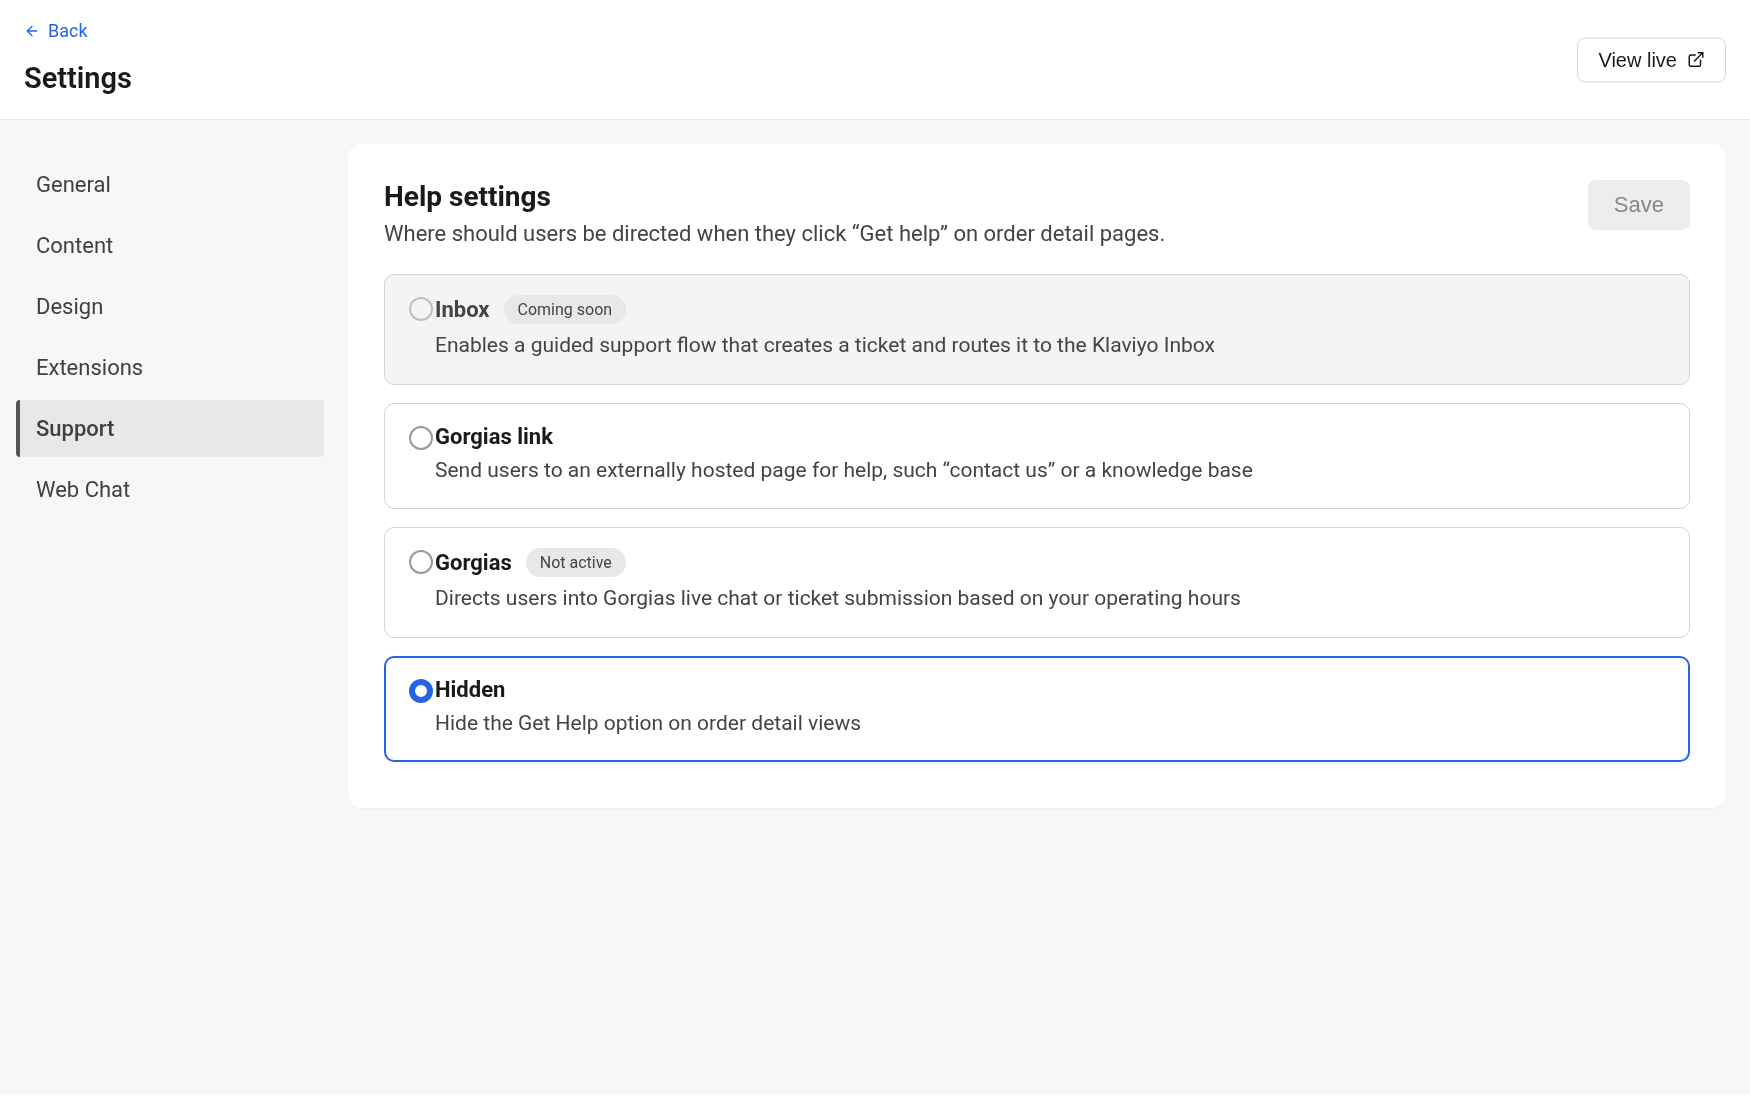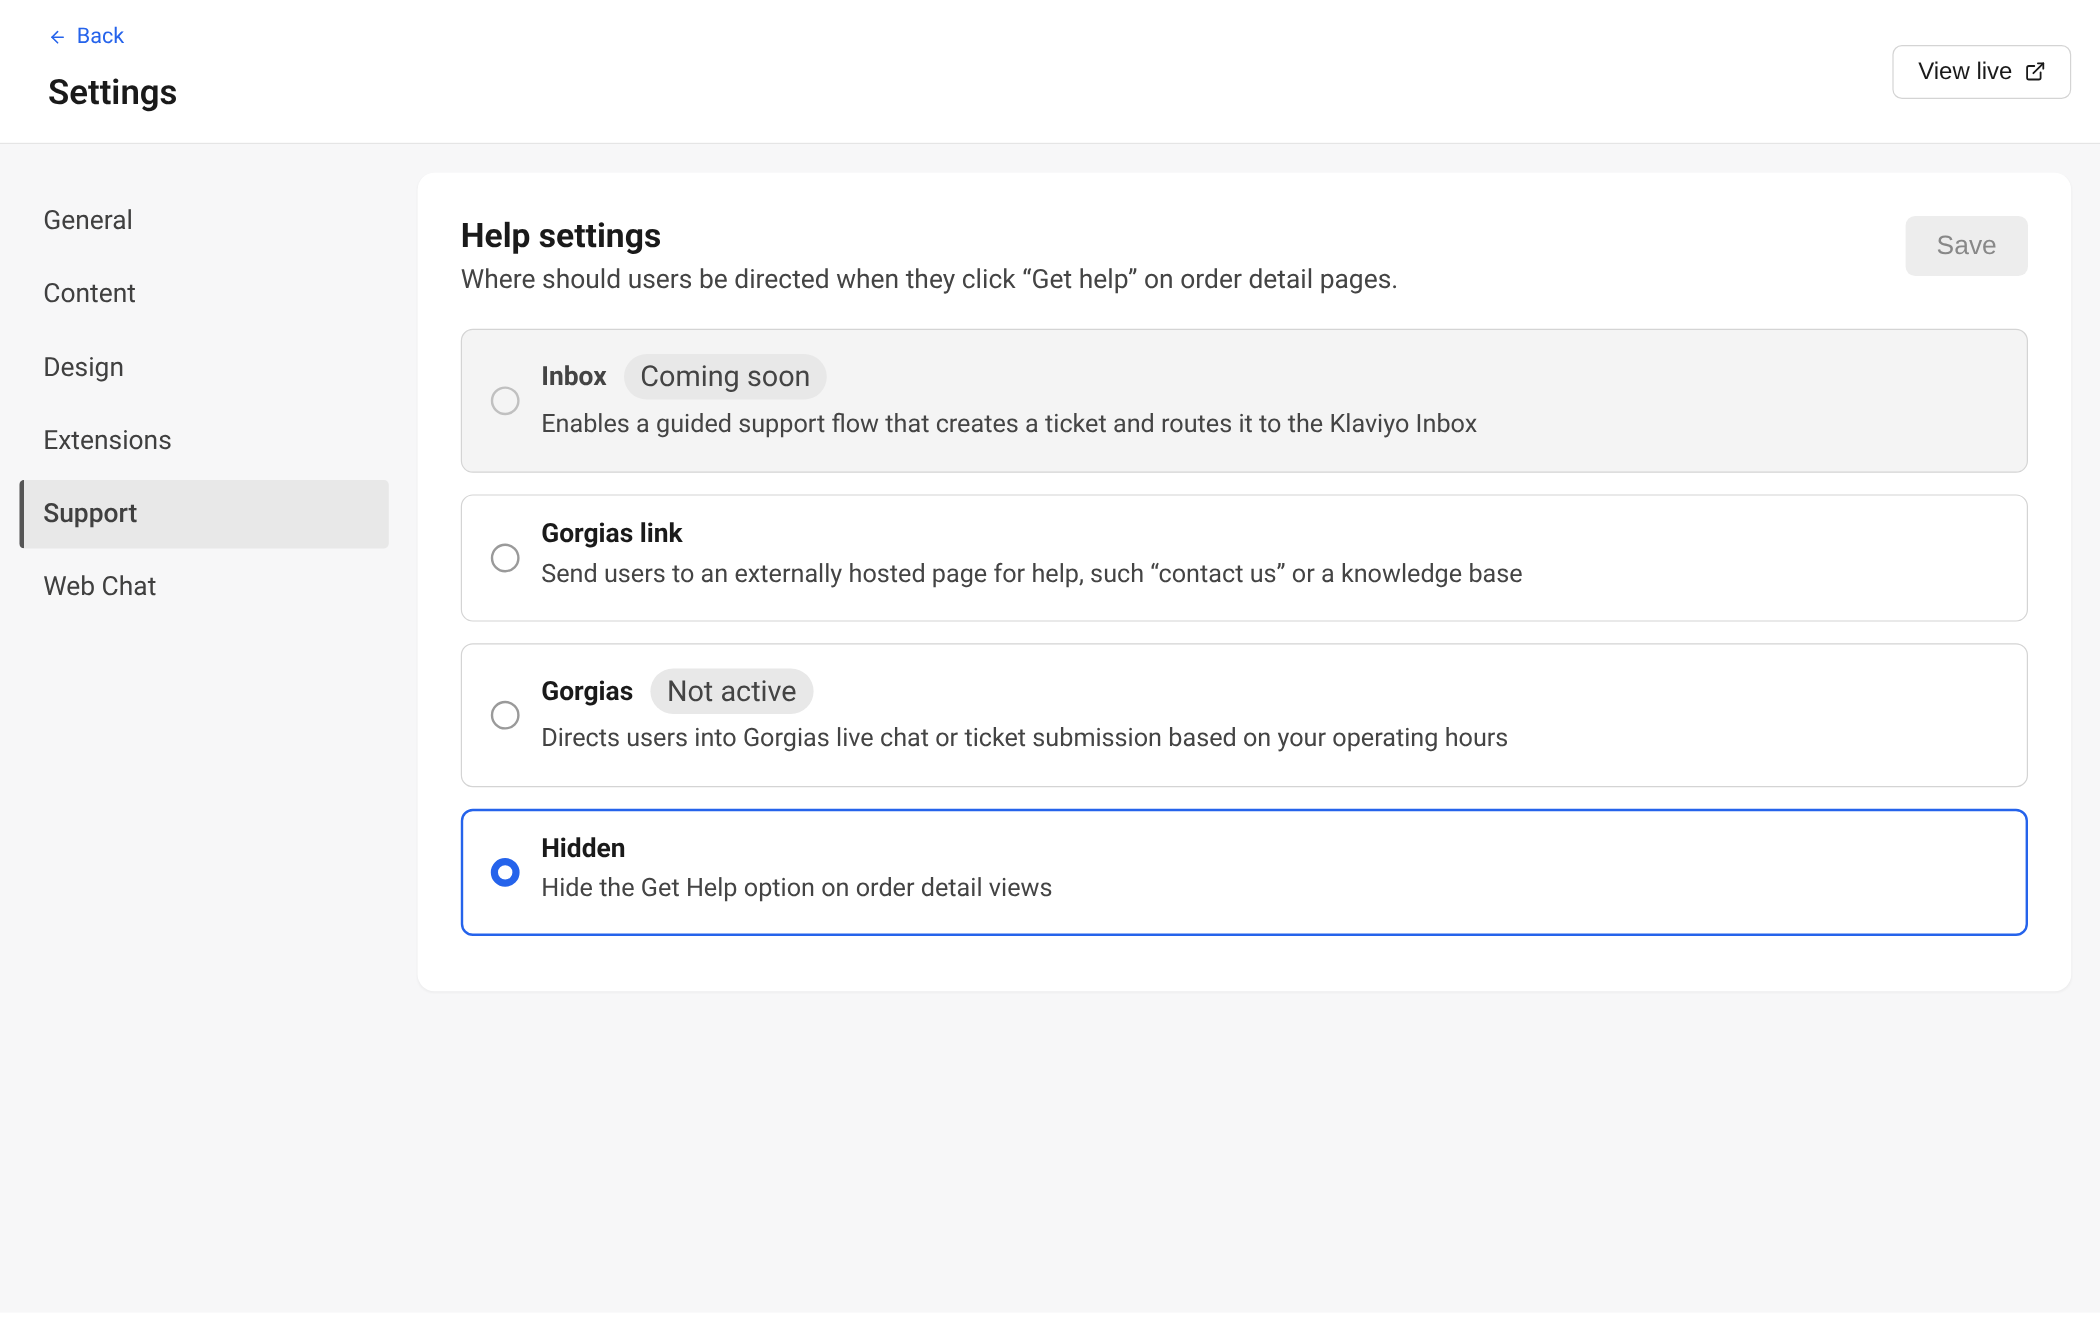--- a/index.html
+++ b/index.html
@@ -2,21 +2,21 @@
 <html><head>
   <meta charset="utf-8">
   <style>
     * { box-sizing: border-box; margin: 0; padding: 0; }
     body {
       font-family: -apple-system, BlinkMacSystemFont, "Segoe UI", Roboto, Helvetica, Arial, sans-serif;
       background: #ffffff;
       color: #1a1a1a;
     }
     .header {
-      padding: 20px 24px 24px 40px;
+      padding: 20px 24px 24px 24px;
       border-bottom: 1px solid #e5e5e5;
       position: relative;
     }
     .back-link {
       color: #2563eb;
       text-decoration: none;
       font-size: 18px;
       display: inline-flex;
       align-items: center;
       gap: 8px;
@@ -107,24 +107,23 @@
       font-size: 22px;
       font-weight: 500;
       cursor: default;
     }
     .option {
       border: 1px solid #d4d4d4;
       border-radius: 10px;
       padding: 20px 24px 22px 24px;
       margin-bottom: 18px;
       display: flex;
-      gap: 18px;
+      gap: 2px;
       cursor: pointer;
       background: #fff;
-      align-items: center;
     }
     .option.disabled {
       background: #f4f4f4;
       cursor: default;
     }
     .option.selected {
       border: 2px solid #2563eb;
       padding: 19px 23px 21px 23px;
     }
     .radio {
@@ -148,21 +147,21 @@
       margin-bottom: 6px;
     }
     .option-title {
       font-size: 22px;
       font-weight: 700;
     }
     .option.disabled .option-title { color: #444; }
     .badge {
       background: #e8e8e8;
       color: #444;
-      font-size: 24px;
+      font-size: 16px;
       padding: 5px 14px;
       border-radius: 999px;
     }
     .option-desc {
       font-size: 21px;
       color: #444;
       line-height: 1.5;
     }
   </style>
 </head>

